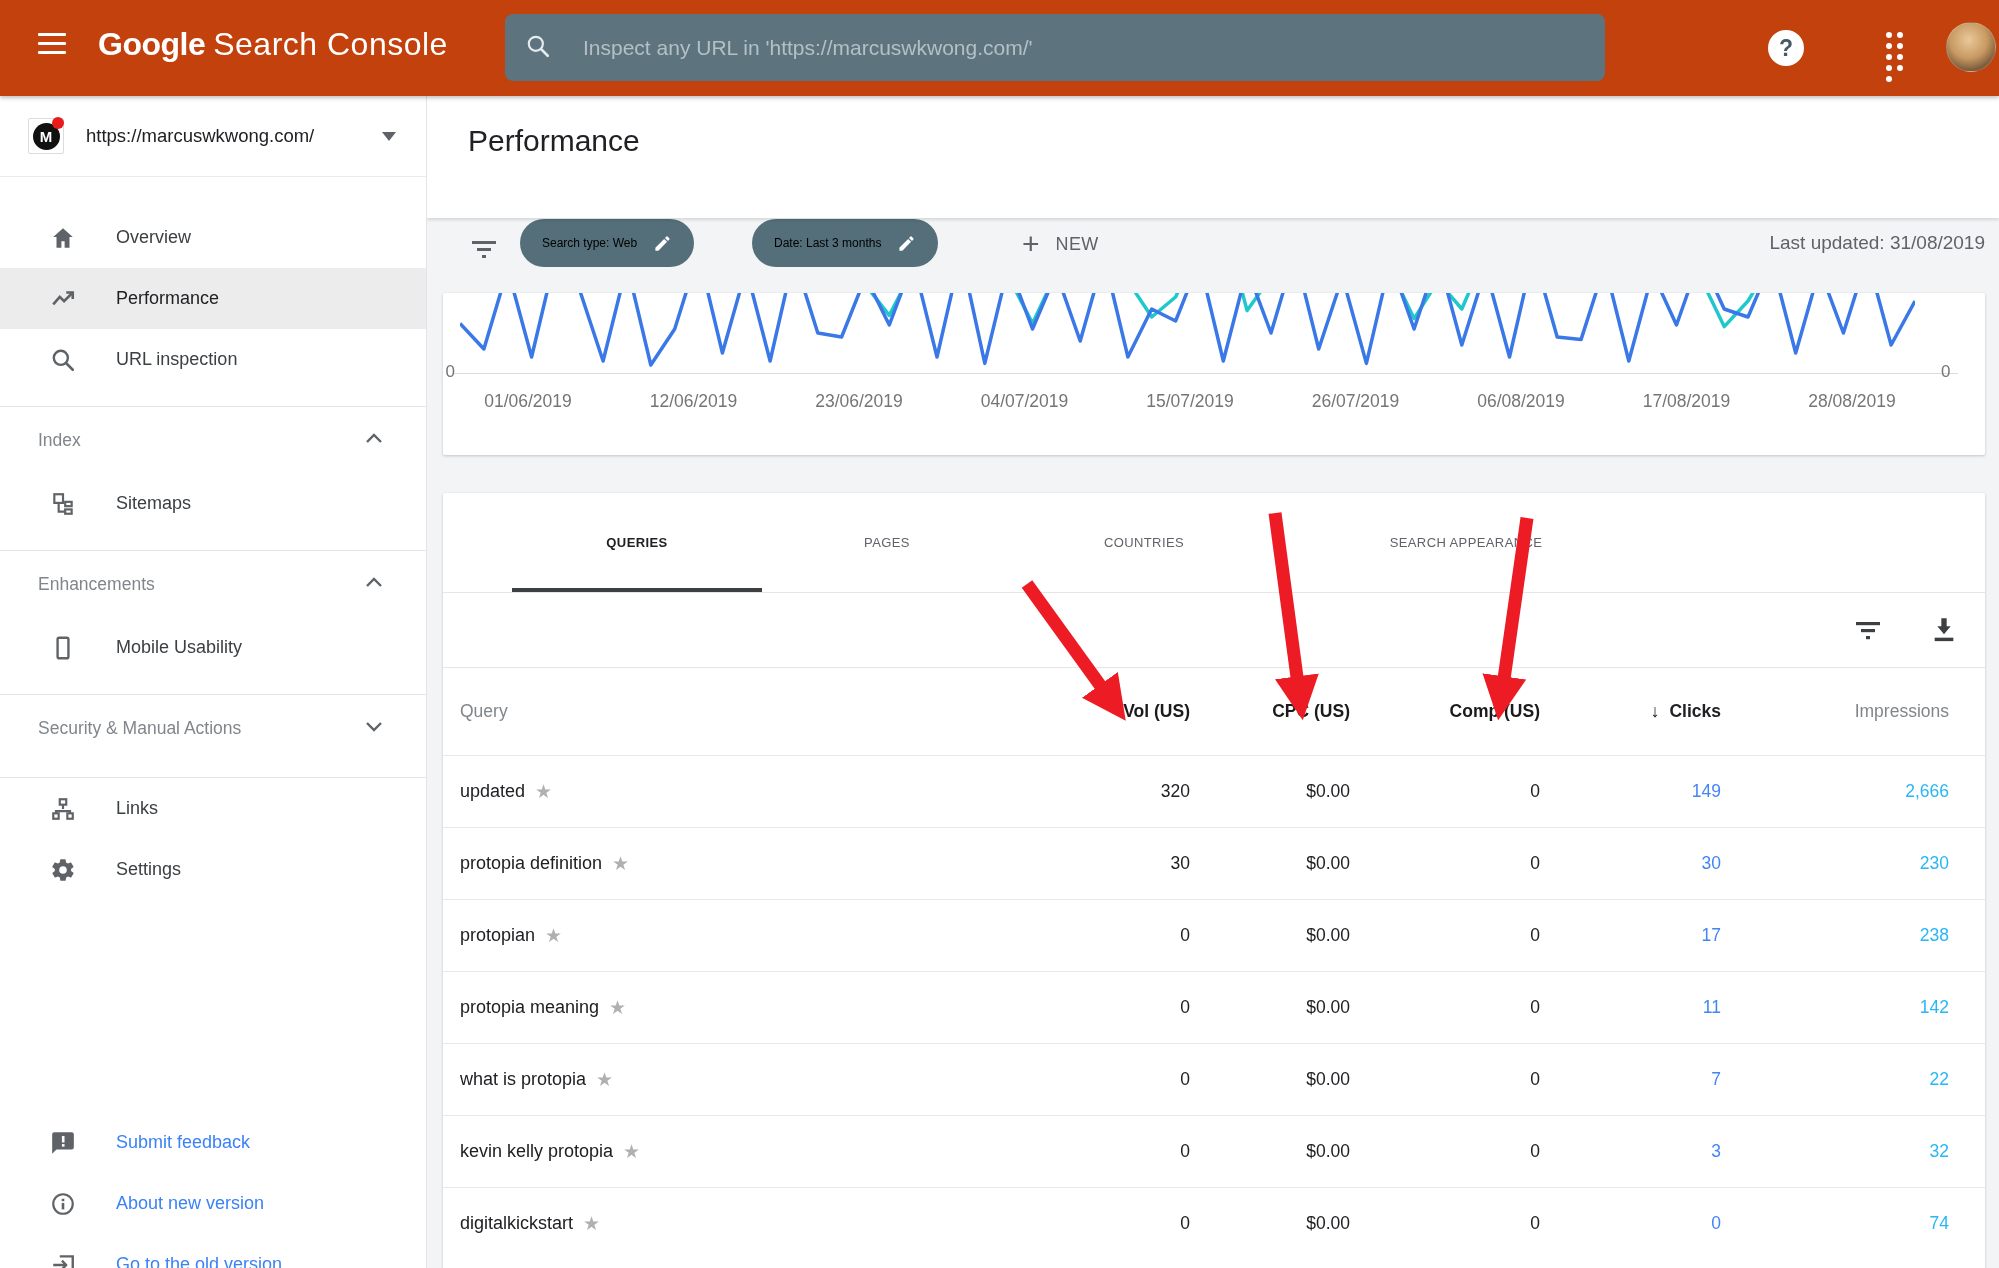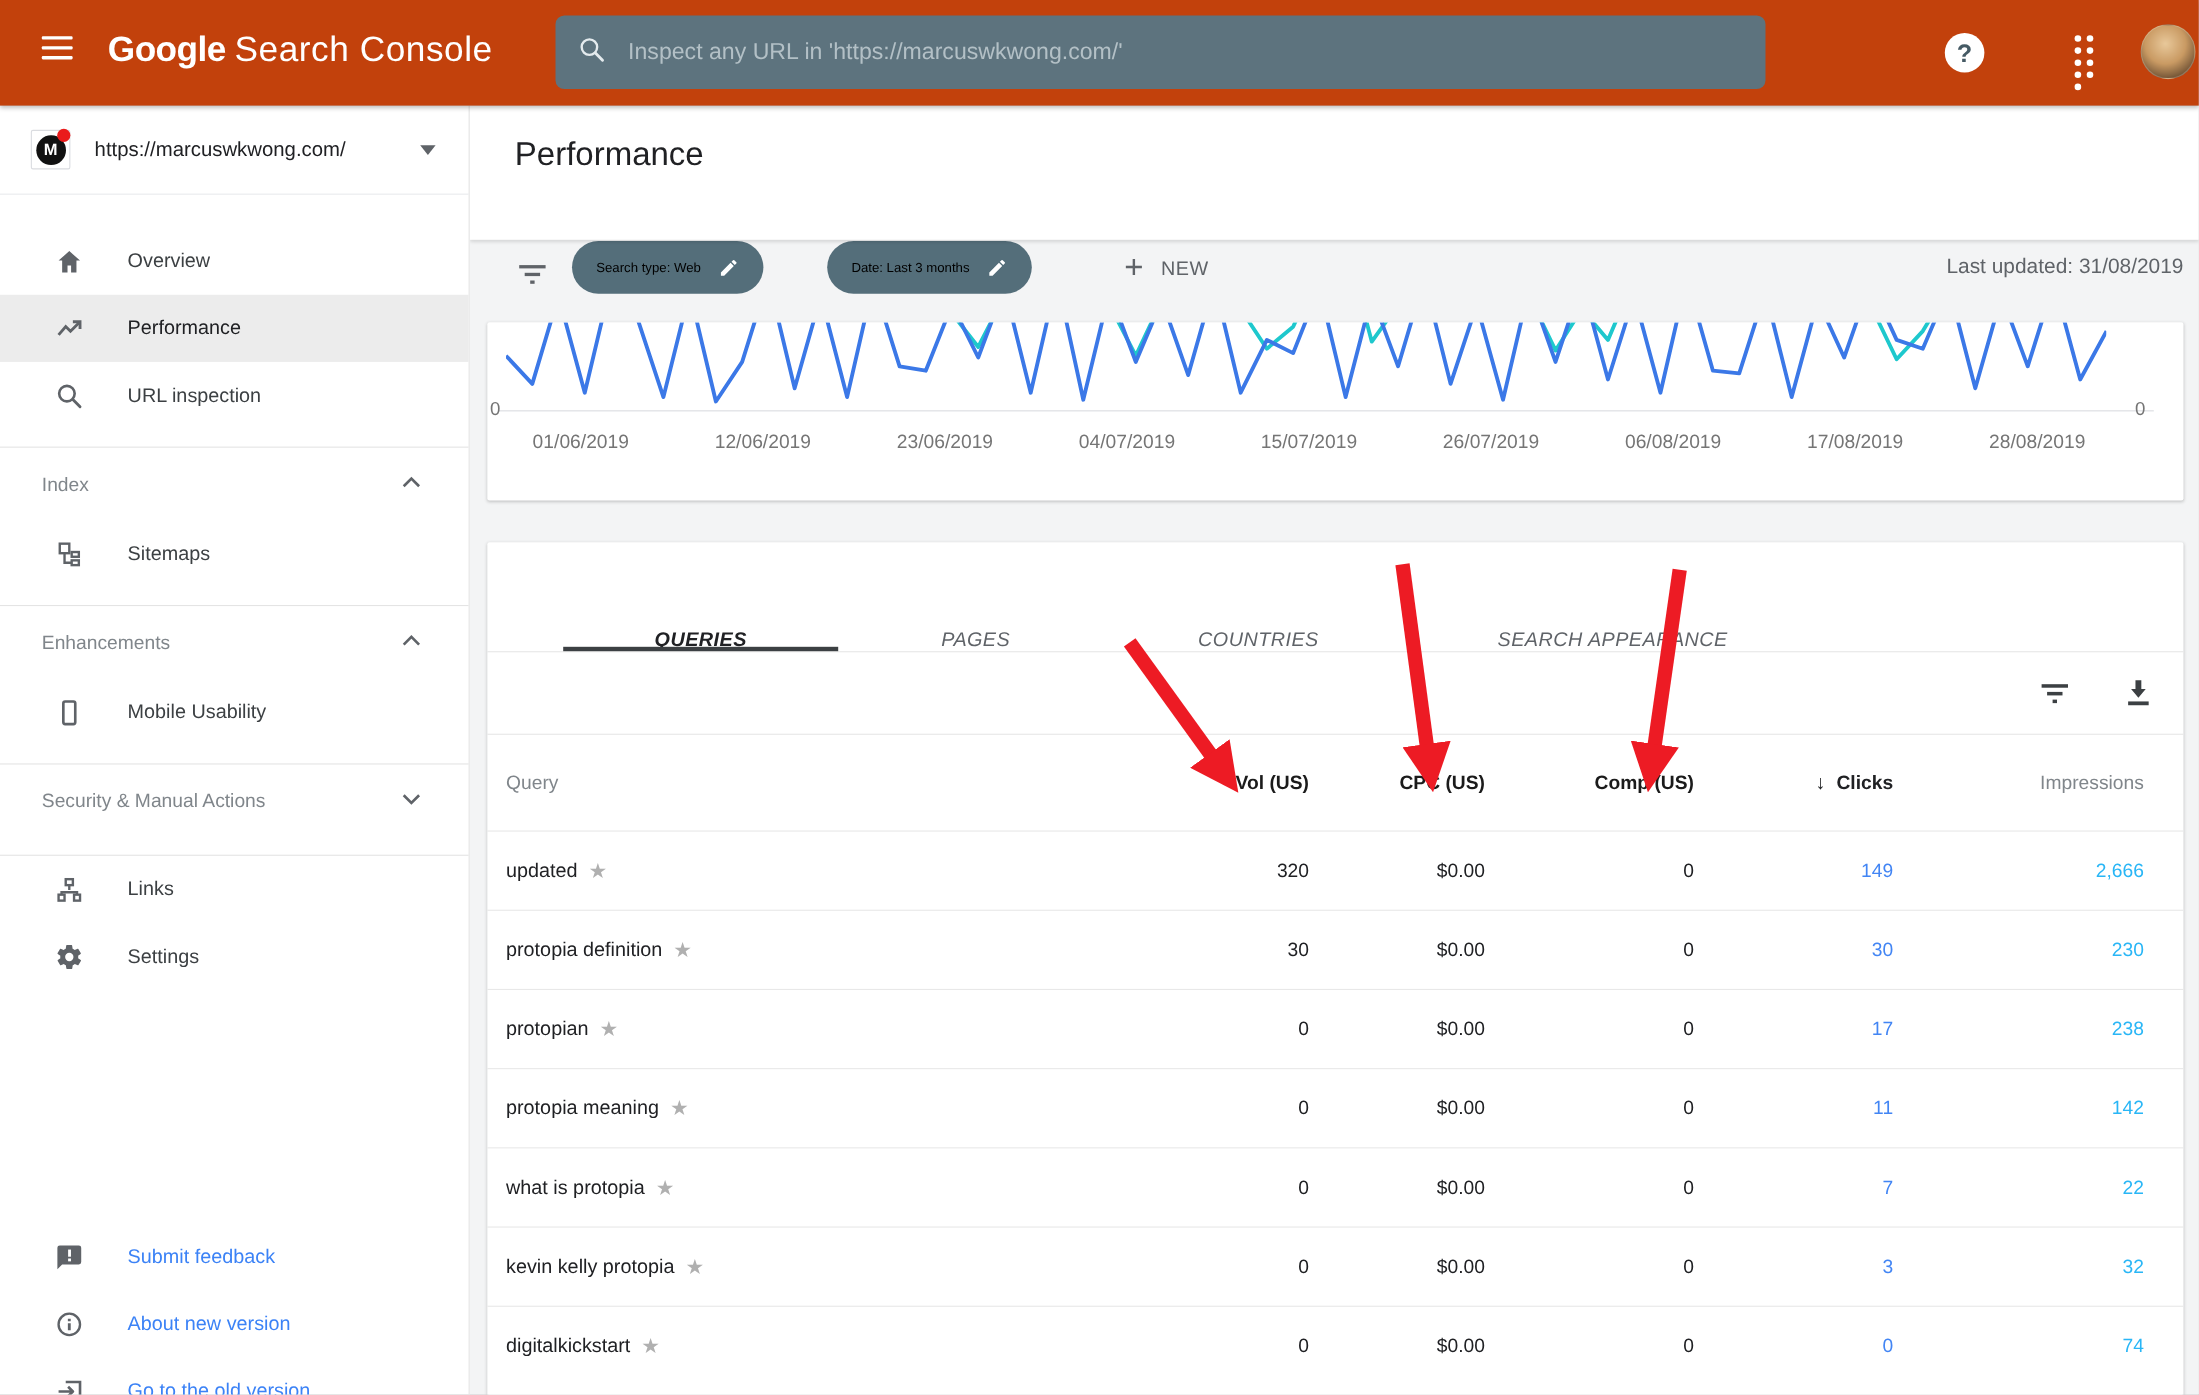--- a/index.html
+++ b/index.html
@@ -11,21 +11,21 @@
   .topbar { position:absolute; left:0; top:0; width:1999px; height:96px; background:#c2410c;
             box-shadow:0 2px 4px rgba(0,0,0,.25); z-index:20; }
   .hamburger { position:absolute; left:38px; top:33px; width:30px; height:30px; cursor:pointer; }
   .hamburger span { display:block; width:28px; height:3px; background:#fff; border-radius:1px; margin:0 0 6px 0; }
   .logo { position:absolute; left:98px; top:26px; font-size:32px; color:#fff; letter-spacing:.5px; white-space:nowrap; }
   .logo .g { font-weight:700; letter-spacing:-.5px; margin-right:8px; }
   .logo .sc { font-weight:400; }
   .searchbox { position:absolute; left:505px; top:14px; width:1100px; height:67px; background:#5d737e;
                border-radius:8px; display:flex; align-items:center; padding:0 20px; }
   .searchbox svg { flex:0 0 auto; }
-  .searchbox .ph { margin-left:20px; font-size:21px; color:#b3c0c6; }
+  .searchbox .ph { margin-left:32px; font-size:21px; color:#b3c0c6; }
   .helpbtn { position:absolute; left:1768px; top:30px; width:36px; height:36px; border-radius:50%;
              background:#fff; color:#455a64; font-size:23px; font-weight:700; text-align:center; line-height:36px; }
   .appsgrid { position:absolute; left:1886px; top:32px; width:30px; height:30px; }
   .appsgrid i { float:left; width:6px; height:6px; border-radius:50%; background:#fff; margin:0 5px 5px 0; }
   .avatar { position:absolute; left:1946px; top:22px; width:50px; height:50px; border-radius:50%;
             background:radial-gradient(circle at 45% 35%, #e8c89a 0%, #c99a63 45%, #7a5a3a 75%, #4e3a26 100%);
             border:1px solid rgba(255,255,255,.2); }
 
   
   .sidebar { position:absolute; left:0; top:96px; width:427px; height:1172px; background:#fff;
@@ -75,22 +75,22 @@
   .chart-card { left:16px; top:75px; width:1542px; height:162px; overflow:hidden; }
   .chart-clip { position:absolute; left:17px; top:0; width:1455px; height:80px; overflow:hidden; }
   .axisline { position:absolute; left:10px; top:80px; width:1505px; height:1px; background:#dadce0; }
   .ylab { position:absolute; top:69px; font-size:17px; color:#757575; }
   .ylab.left { left:0px; width:12px; text-align:right; }
   .ylab.right { left:1498px; }
   .xtick { position:absolute; top:98px; font-size:17.5px; color:#757575; transform:translateX(-50%); white-space:nowrap; }
 
   .table-card { left:16px; top:275px; width:1542px; height:800px; }
   .tabsrow { position:relative; height:100px; border-bottom:1px solid #e6e6e6; display:flex; padding-left:69px; }
-  .tab { position:relative; display:flex; align-items:flex-end; justify-content:center; cursor:pointer;
-         font-size:18px; letter-spacing:.4px; color:#5f6368;font-style:italic; }
+  .tab { position:relative; display:flex; align-items:center; justify-content:center; cursor:pointer;
+         font-size:13px; letter-spacing:.4px; color:#5f6368; }
   .tab.active { color:#202124; font-weight:700; }
   .tab .underline { position:absolute; left:0; bottom:0; width:100%; height:4px; background:#3c4043; }
   .toolbar { position:relative; height:75px; border-bottom:1px solid #e6e6e6; }
   .toolbar .tb-filter { position:absolute; left:1410px; top:22px; cursor:pointer; }
   .toolbar .tb-download { position:absolute; left:1485px; top:20px; cursor:pointer; }
 
   .thead { display:grid; grid-template-columns:420px 310px 160px 190px 181px 228px;
            padding-left:17px; padding-right:36px; height:87px; align-items:center; }
   .thead .hc { text-align:right; font-size:17.5px; }
   .thead .hc.first { text-align:left; color:#80868b; }

